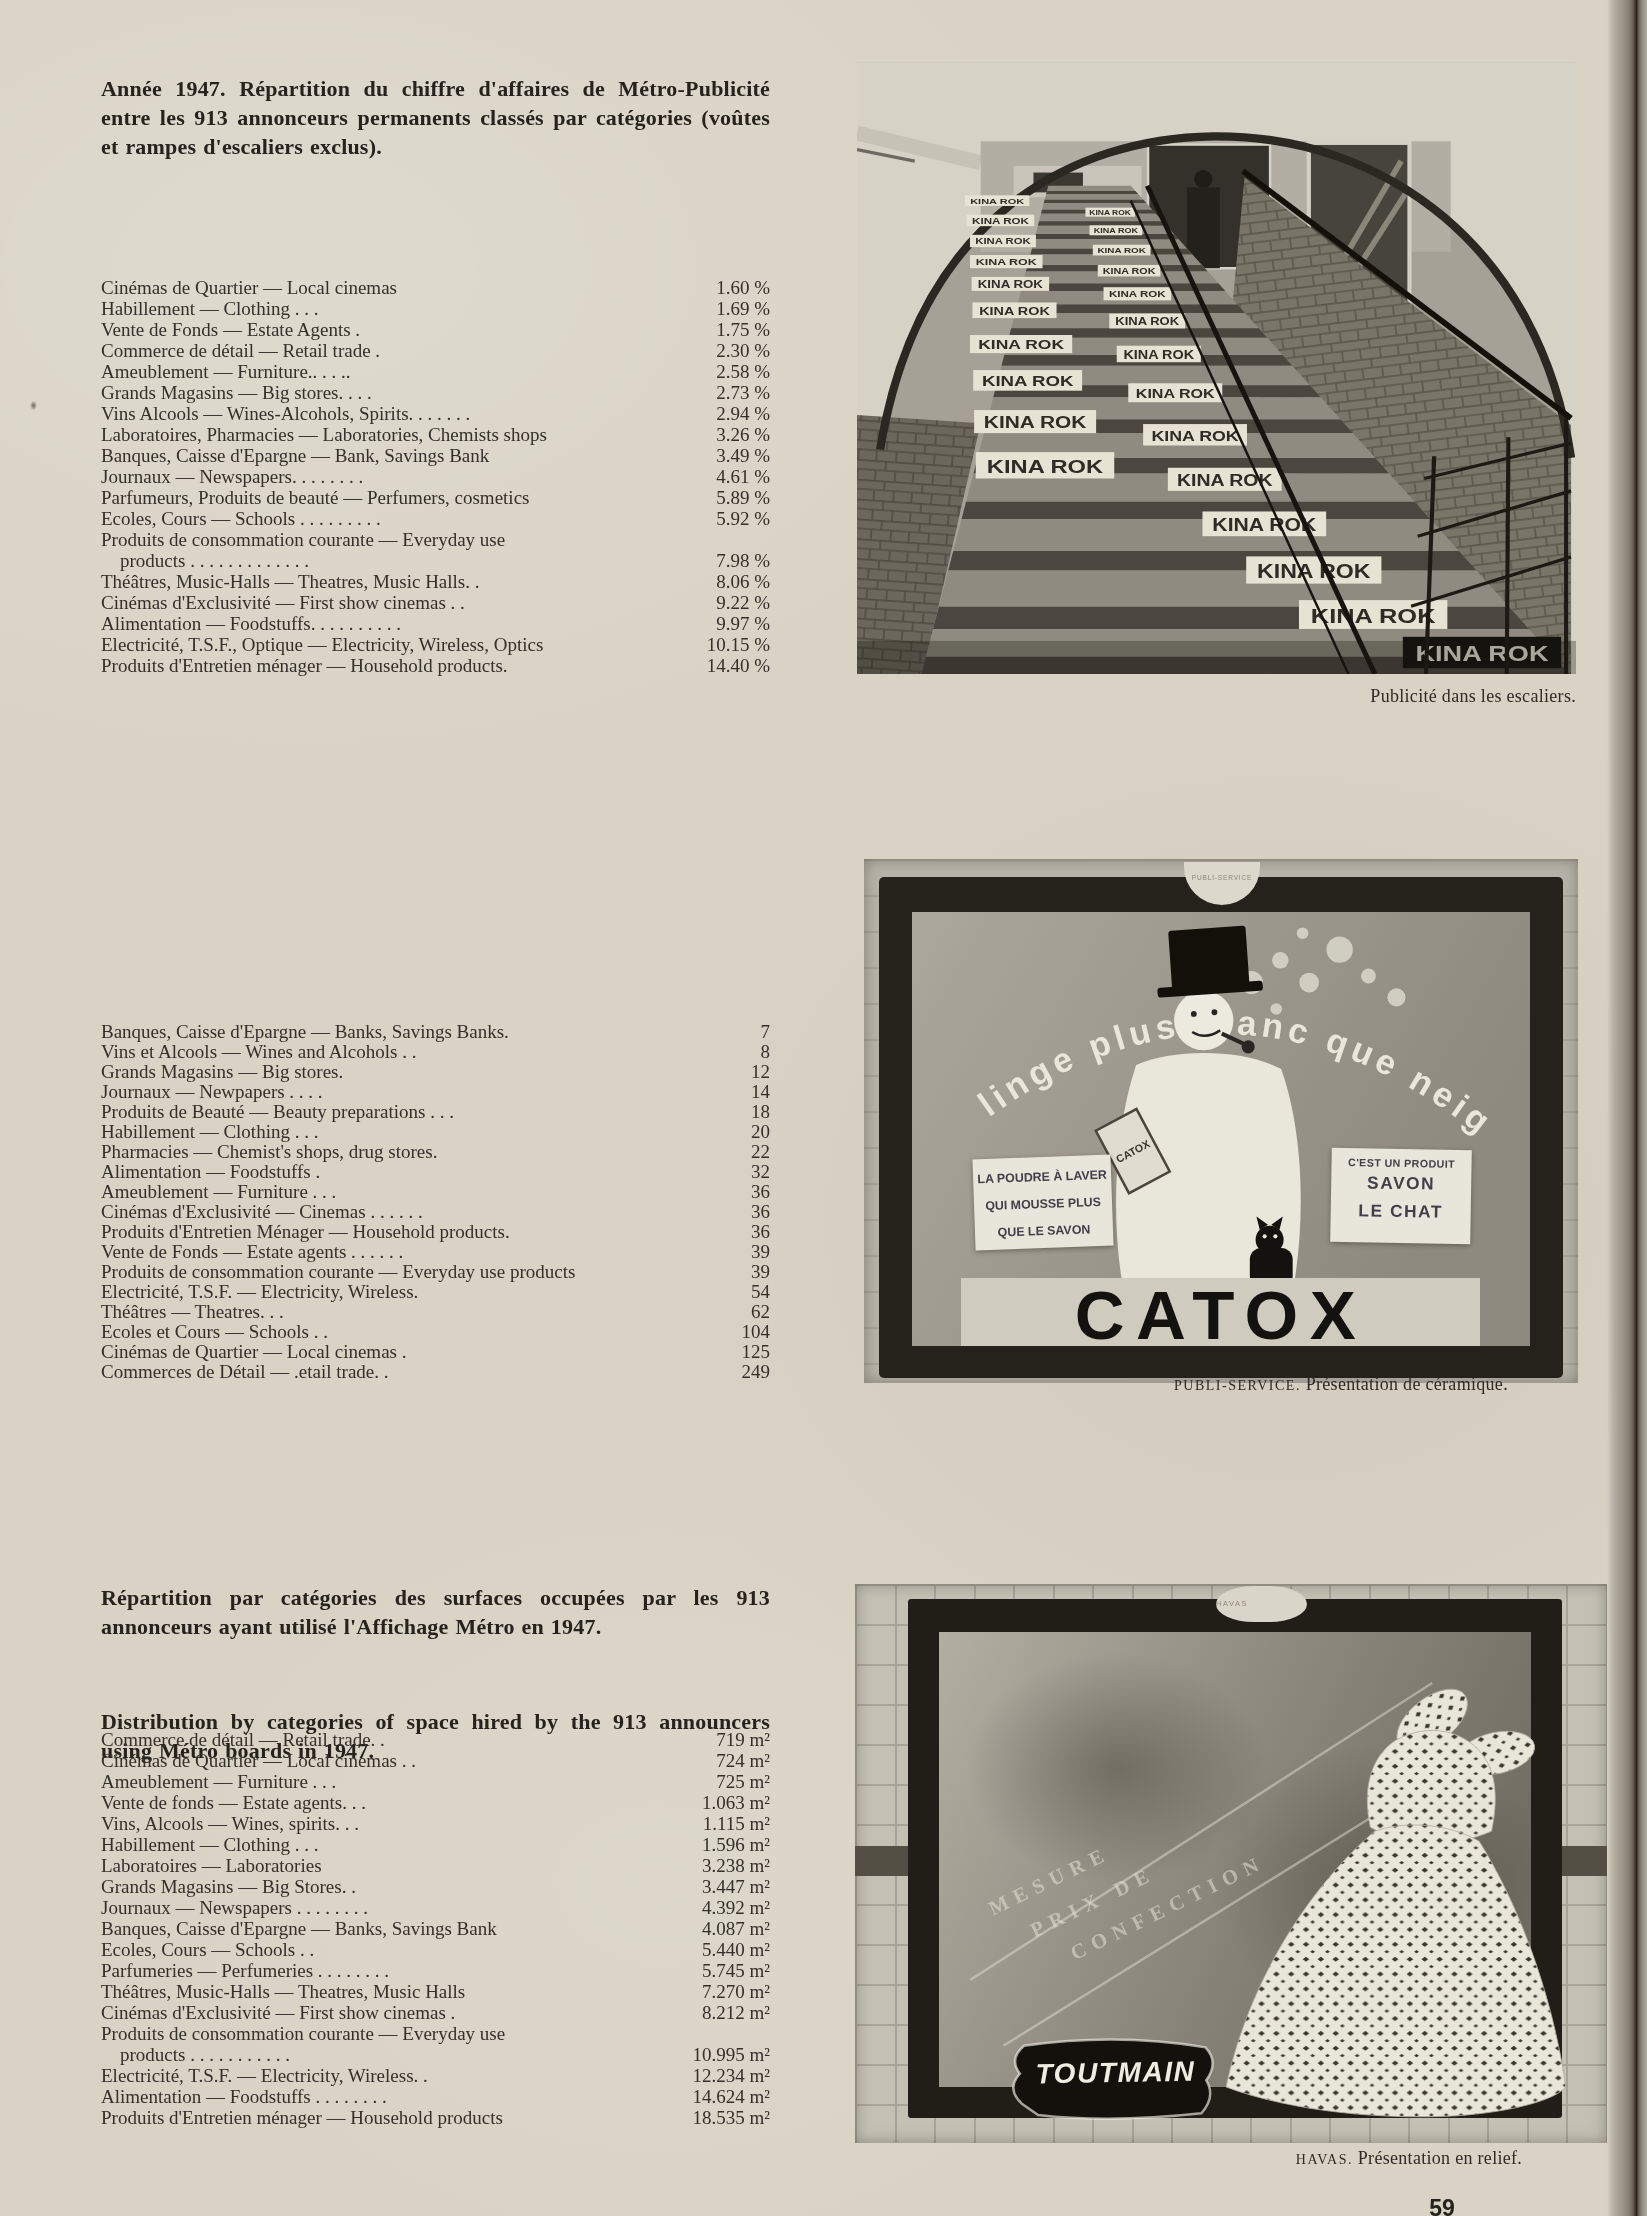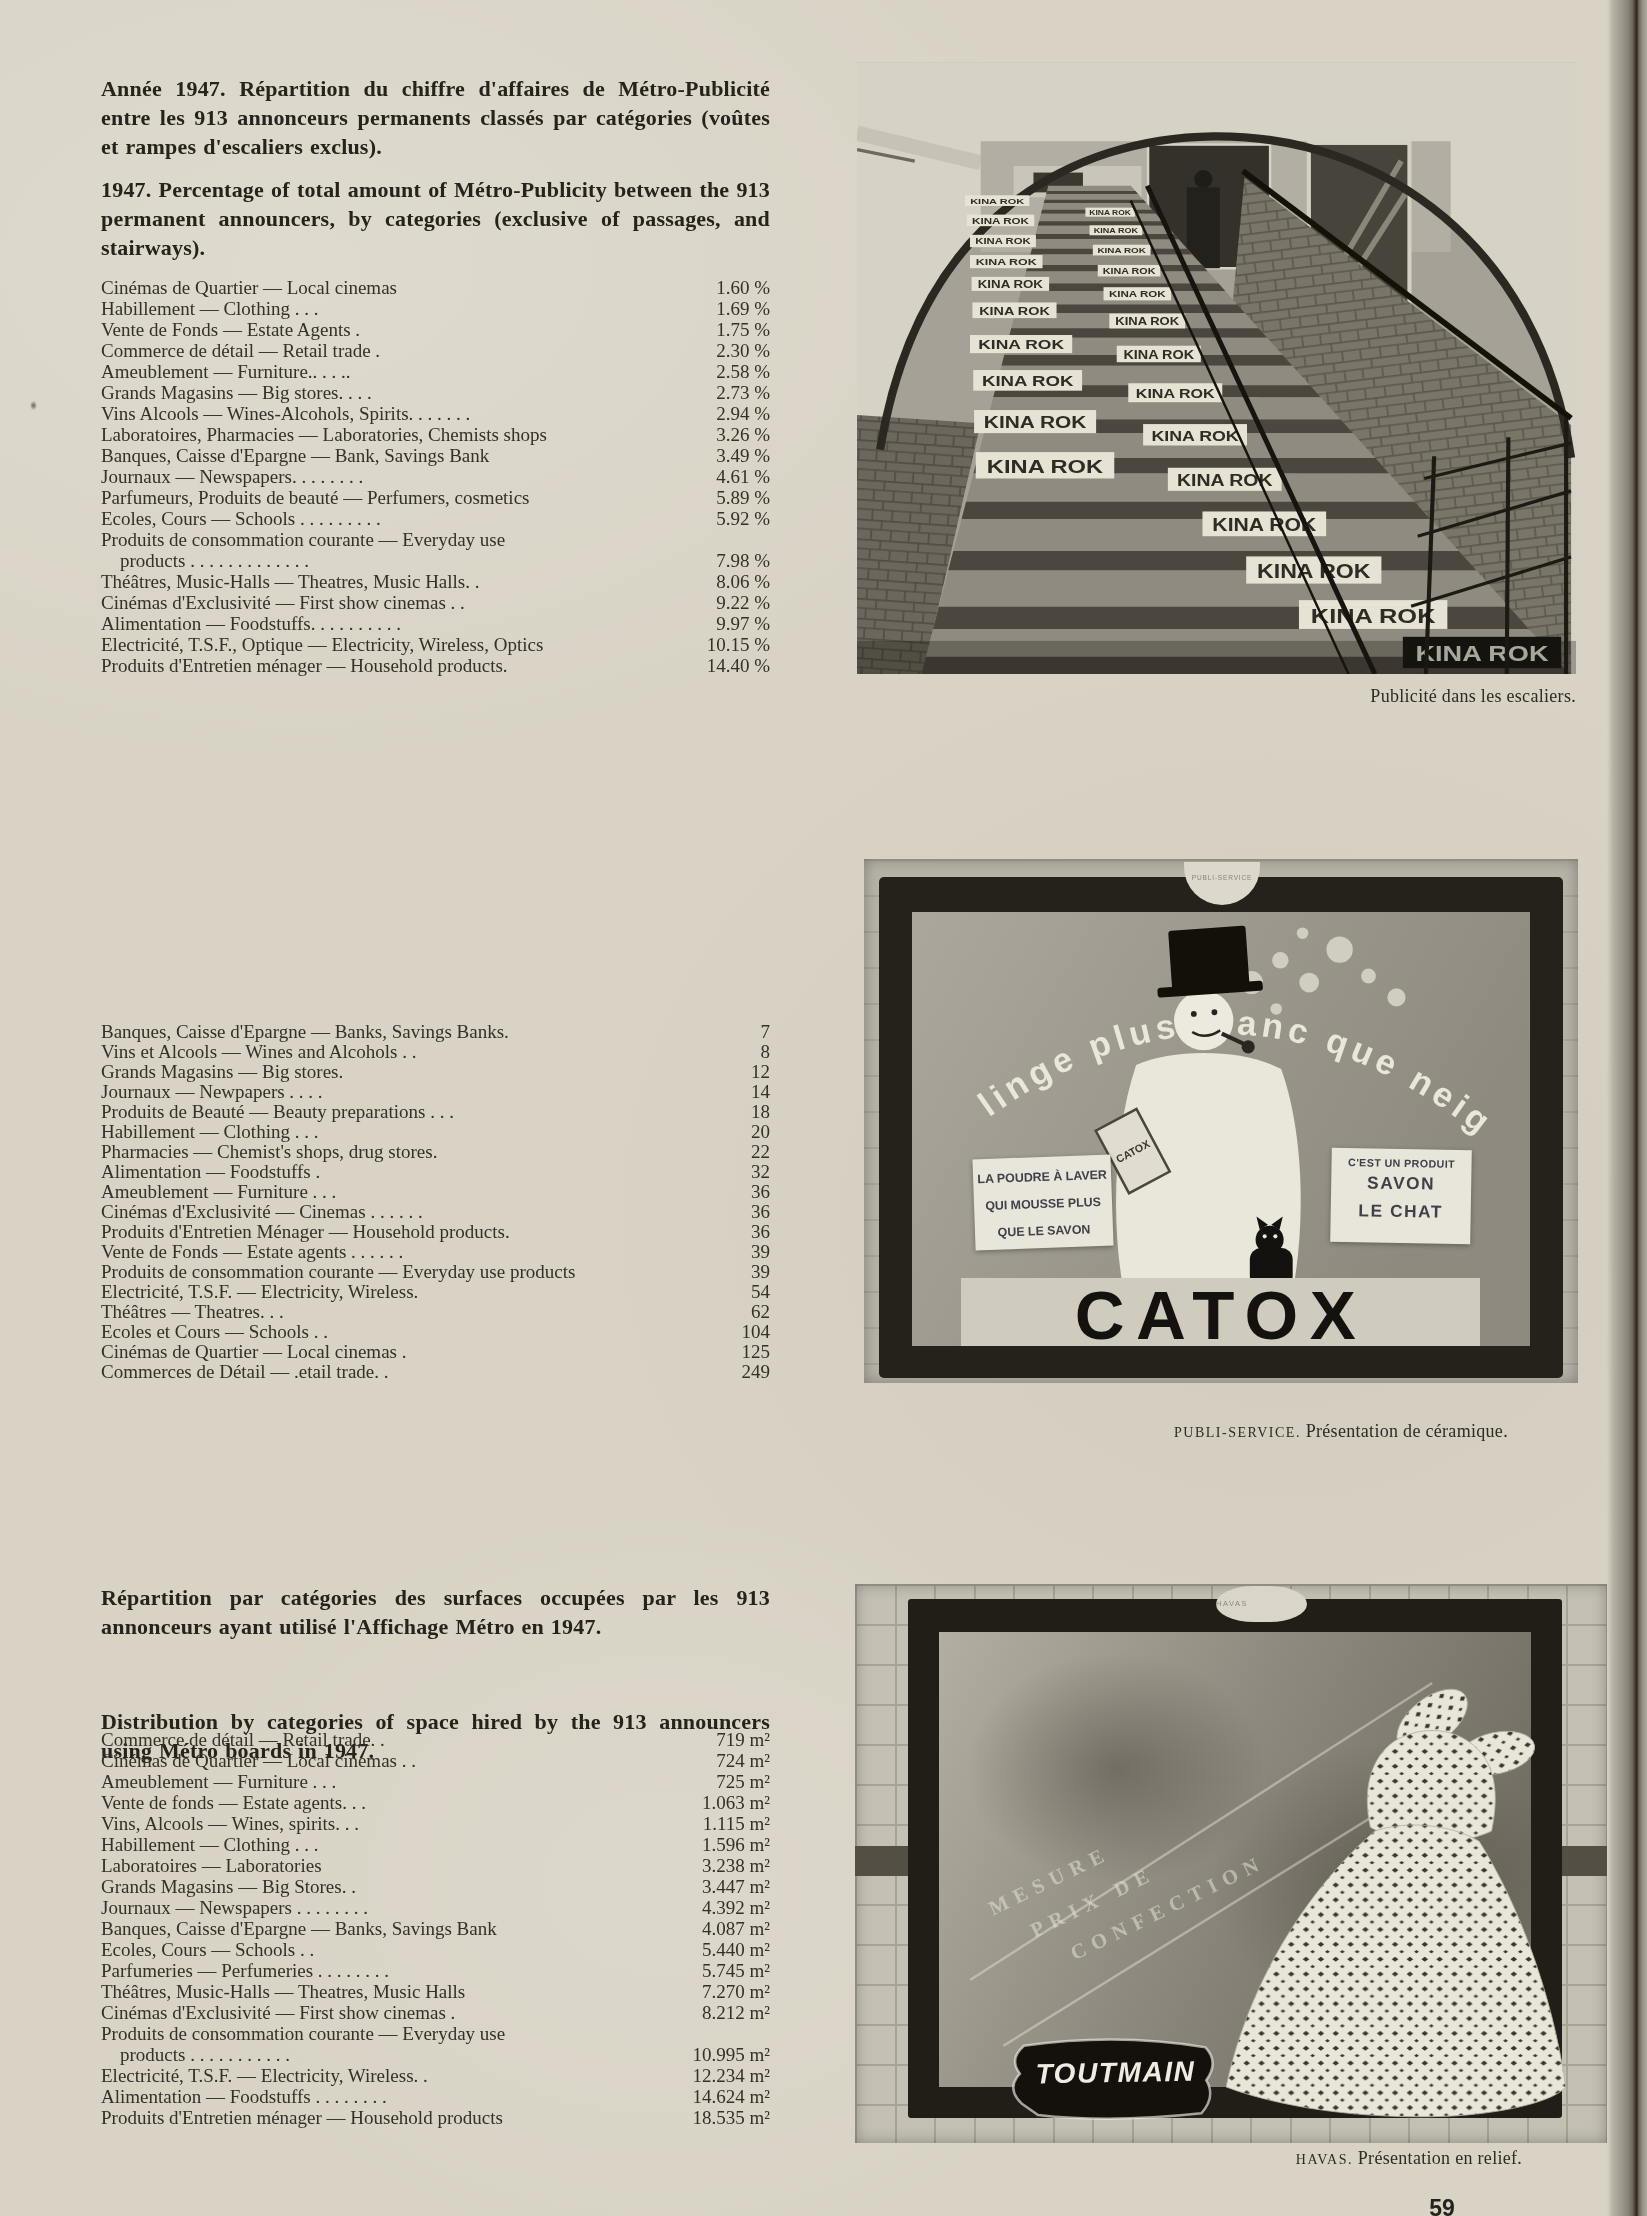--- a/index.html
+++ b/index.html
@@ -77,21 +77,20 @@
       #868276 54%, #6e665a 64%, #4a3d32 70%, #2e231d 74%, #6e6a5f 80%, #99958a 90%, #aeaa9e 100%);}
   .speck{position:absolute;left:30px;top:401px;width:7.4px;height:9px;border-radius:50%;
     background:radial-gradient(#4e4a40, rgba(78,74,64,0) 75%);opacity:.8;}
 </style>
 </head>
 <body>
 
 <div class="page">
 
   <div class="heading" style="left:101px;top:74px;">Année 1947. Répartition du chiffre d'affaires de Métro-Publicité entre les 913 annonceurs permanents classés par catégories (voûtes et rampes d'escaliers exclus).</div>
-  <div class="heading" style="left:101px;top:175px;">1947. Percentage of total amount of Métro-Publicity between the 913 permanent announcers, by categories (exclusive of passages, and stairways).</div>
   <div class="list list1" style="left:101px;top:277px;">
 
   <div class="row">
         <span class="lbl">Cinémas de Quartier — Local cinemas</span>
         <span class="val">1.60 %</span>
       </div>
       <div class="row">
         <span class="lbl">Habillement — Clothing . . .</span>
         <span class="val">1.69 %</span>
       </div>
@@ -515,21 +514,21 @@
       <div>QUE LE SAVON</div>
     </div>
     <div class="placard" id="placard-right">
       <div class="s1">C'EST UN PRODUIT</div>
       <div class="s2">SAVON</div>
       <div class="s3">LE CHAT</div>
     </div>
     <div class="catox-band"></div>
     <div class="catox-text">CATOX</div>
   </div>
-  <div class="caption" style="left:1104px;top:1421px;width:474px;text-align:center;">
+  <div class="caption" style="left:1104px;top:1374px;width:474px;text-align:center;">
     <span class="agency">PUBLI-SERVICE.</span>
     <span>Présentation de céramique.</span>
   </div>
 
   <div class="photo" id="photo3" style="left:855px;top:1584px;width:752px;height:559px;">
     <div class="band3"></div>
     <div class="frame3"></div>
     <div class="panel3"></div>
     <svg width="752" height="559" viewBox="0 0 912 678">
       <defs>

